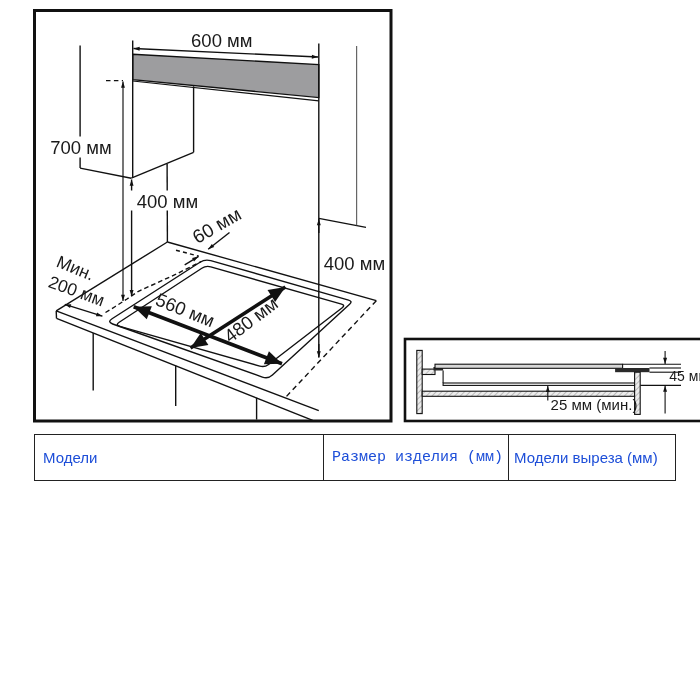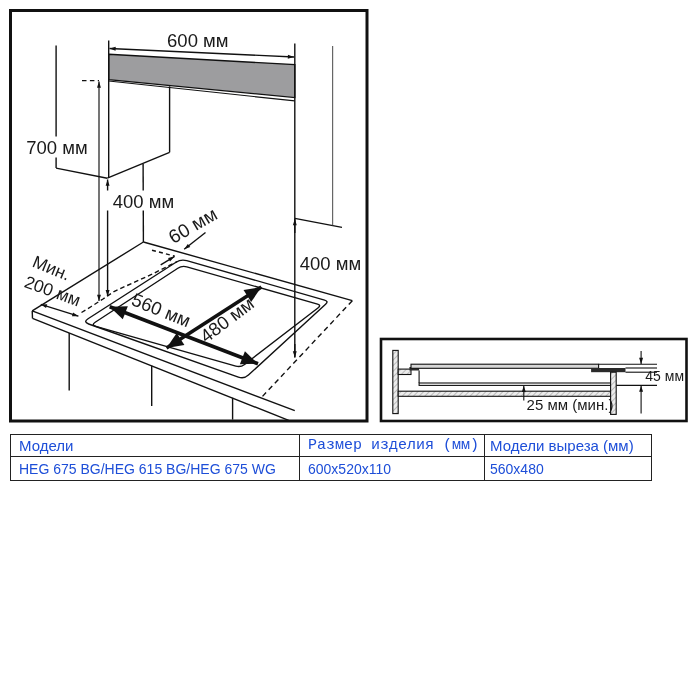--- a/index.html
+++ b/index.html
@@ -1,16 +1,16 @@
 <!DOCTYPE html>
 <html><head>
 <meta charset="utf-8">
 <style>
   html,body{margin:0;padding:0;background:#ffffff;}
-  #page{position:relative;width:560px;height:700px;background:#fff;font-family:"Liberation Sans",sans-serif;}
+  #page{position:relative;width:560px;height:700px;background:#fff;font-family:"Liberation Sans",sans-serif;margin-left:24px;}
   svg{position:absolute;left:0;top:0;}
   #tbl{position:absolute;left:10px;top:434px;width:642px;height:47px;border-collapse:collapse;font-family:"Liberation Sans",sans-serif;font-size:14px;color:#1d4ed8;}
   #tbl td{border:1.3px solid #222;padding:0 0 0 8px;vertical-align:middle;}
 </style>
 </head>
 <body>
 <div id="page">
 <svg width="700" height="700" viewBox="0 0 700 700">
 <defs>
 <marker id="ma" viewBox="-1 -4 11 8" refX="7.5" refY="0" markerWidth="9" markerHeight="7" orient="auto-start-reverse" markerUnits="userSpaceOnUse">
@@ -126,20 +126,15 @@
 </g>
 </svg>
 
 <table id="tbl">
   <tbody>
         <tr style="height:22px;font-size:15px;">
           <td style="width:280px;">Модели</td>
           <td style="width:176px;font-family:Liberation Mono, monospace;">Размер изделия (мм)</td>
           <td style="padding-left:5px;">Модели выреза (мм)</td>
         </tr>
-  <tr>
-          <td>HEG 675 BG/HEG 615 BG/HEG 675 WG</td>
-          <td>600x520x110</td>
-          <td style="padding-left:5px;">560x480</td>
-        </tr>
 </tbody>
     </table>
 </div>
 
 </body></html>

